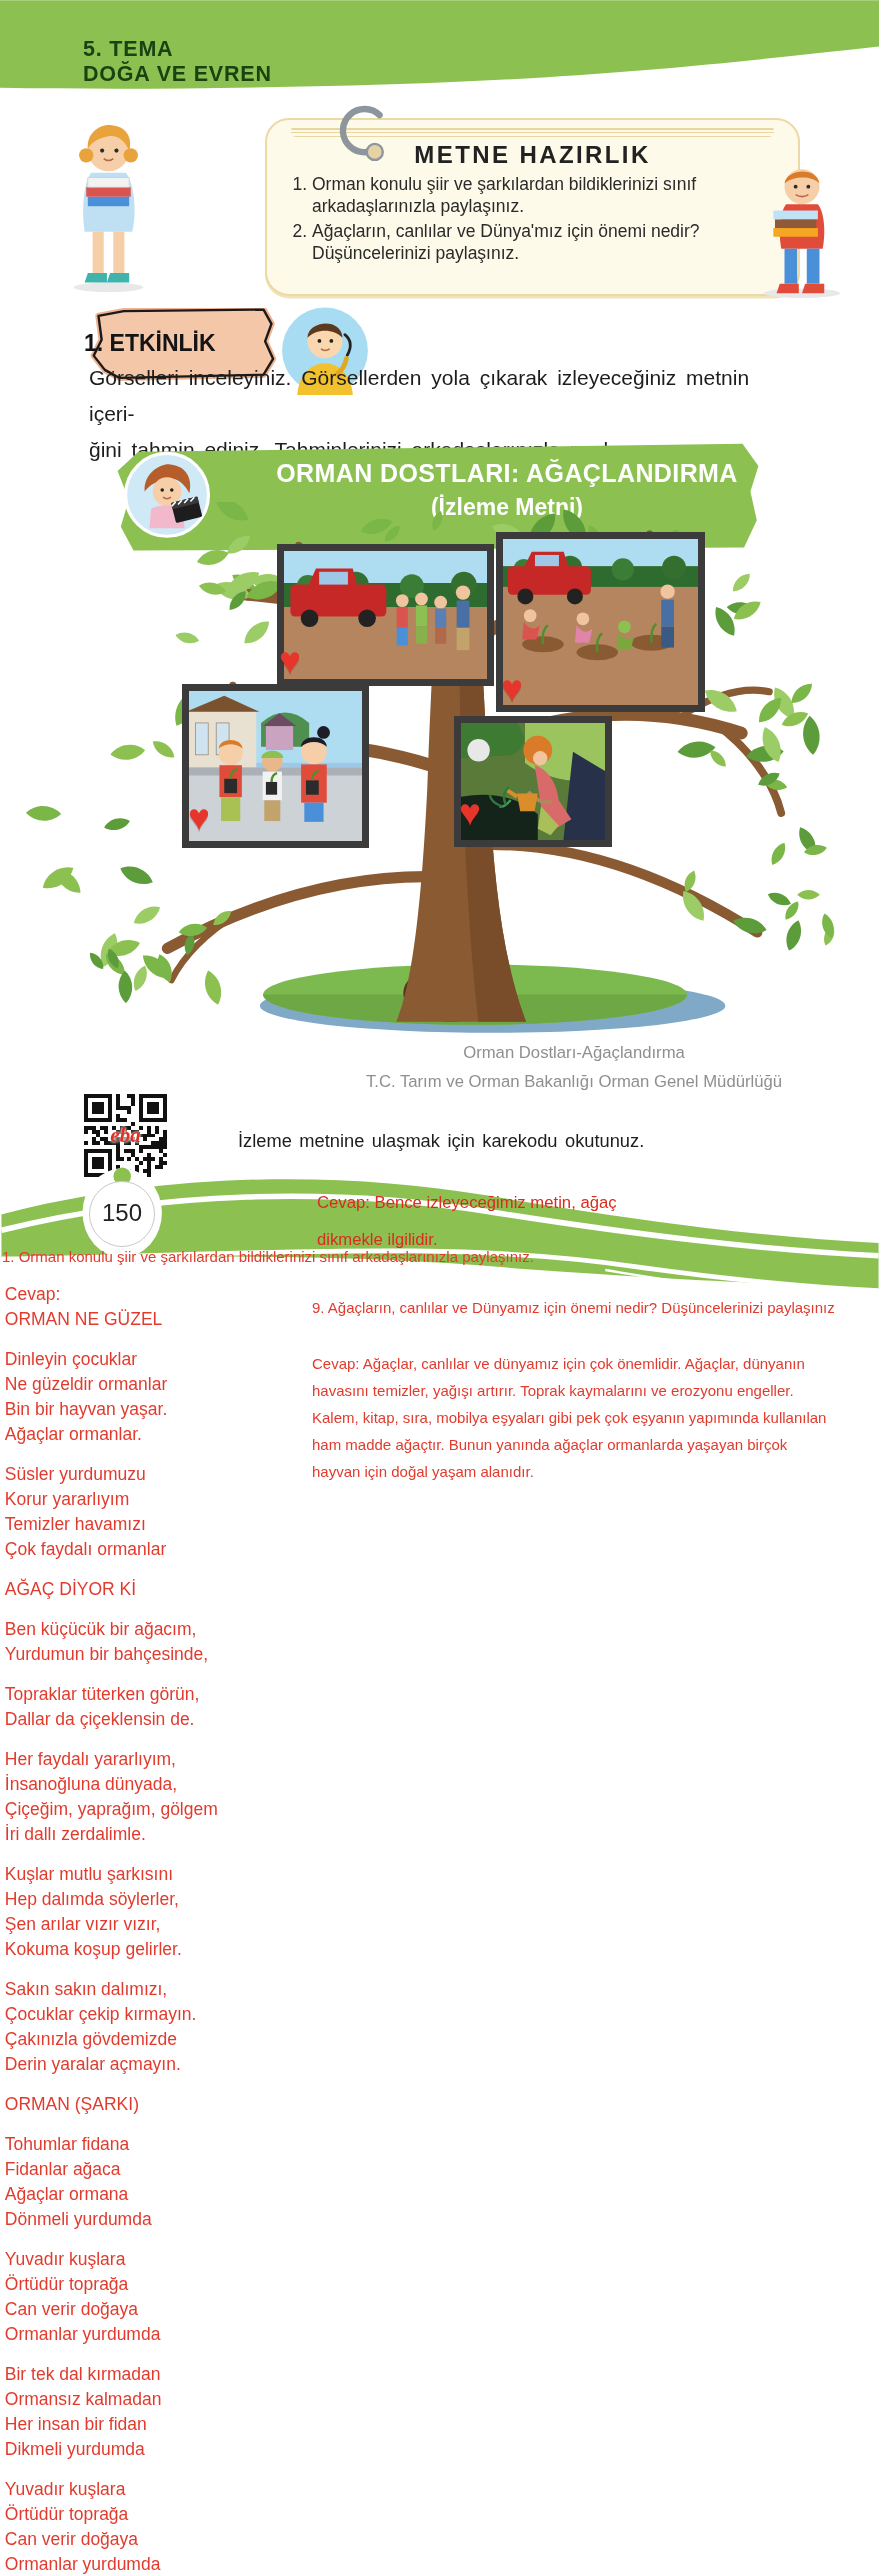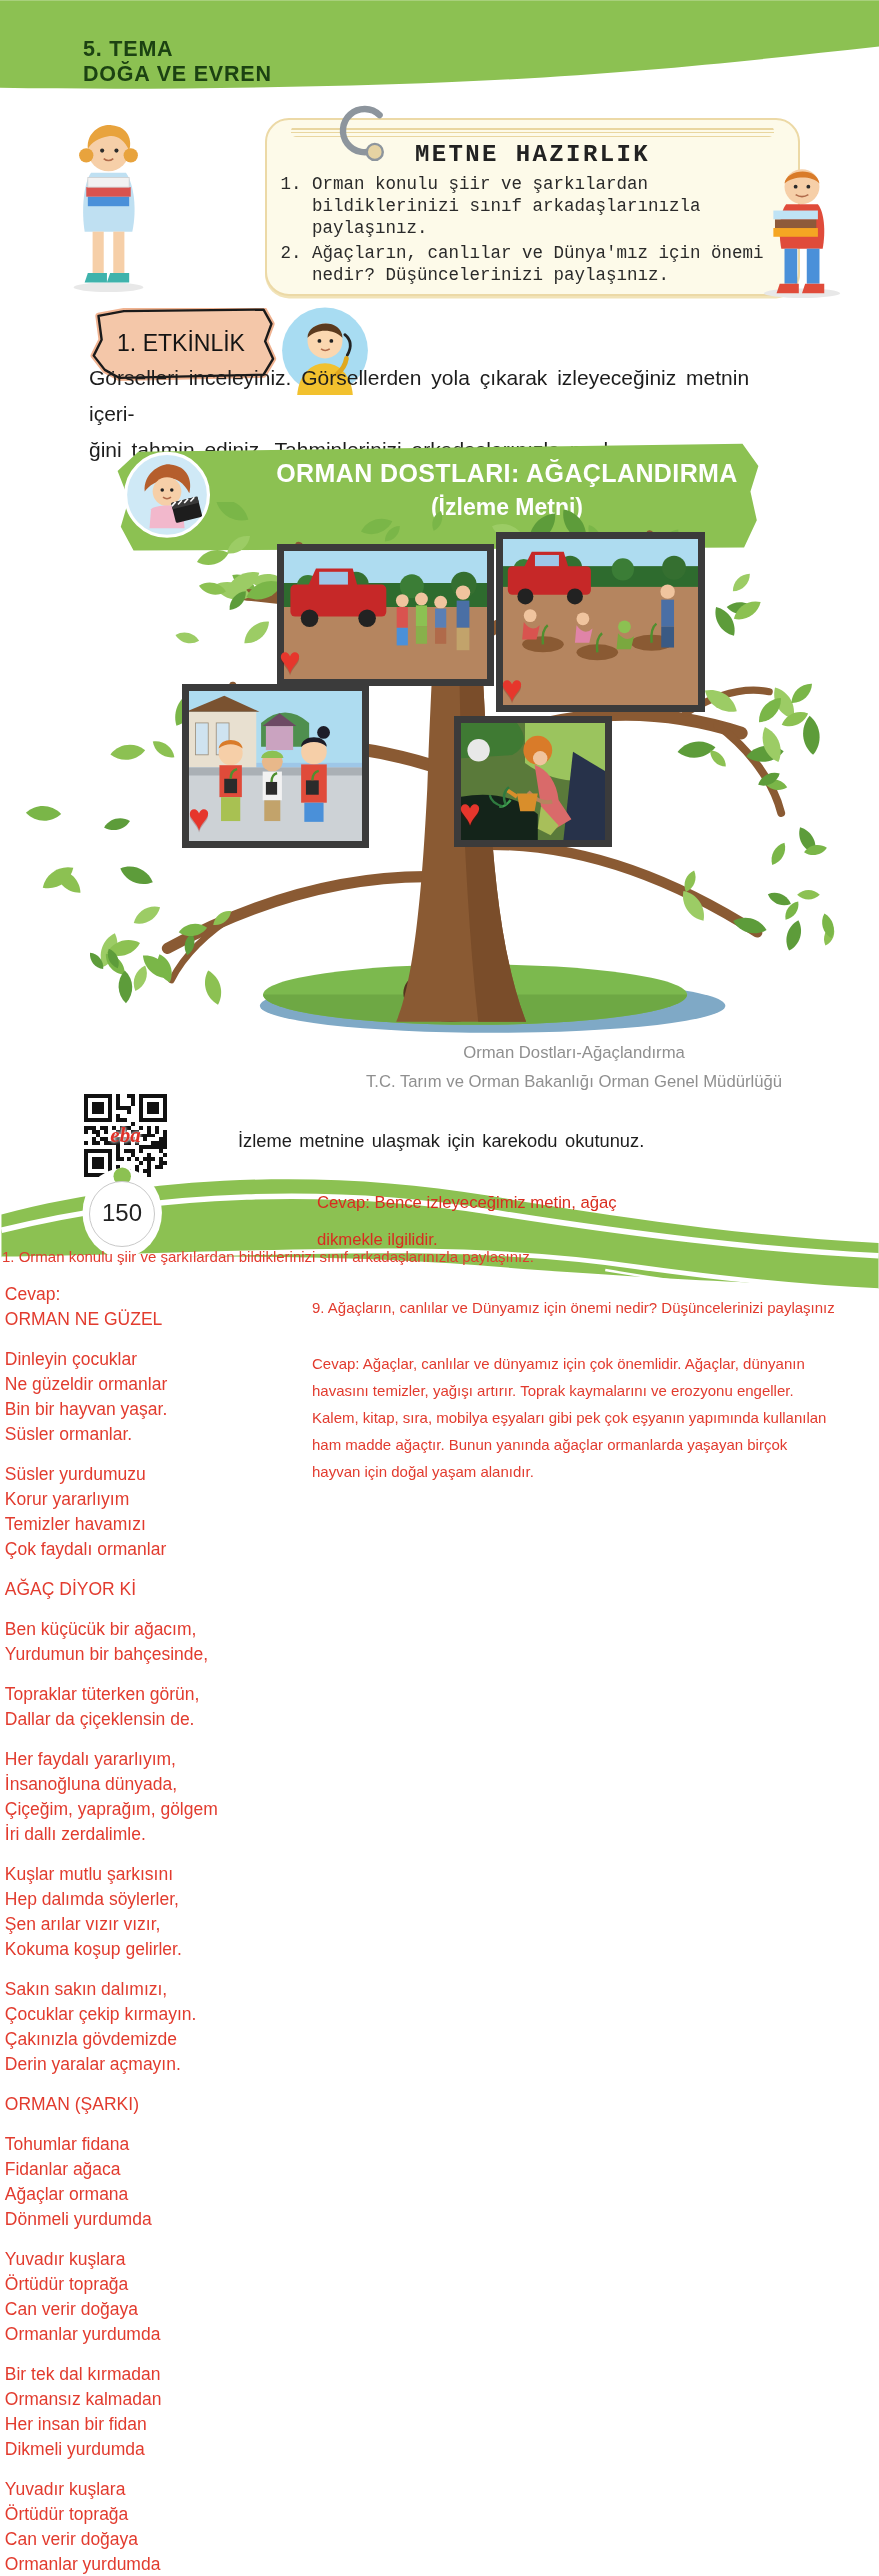--- a/index.html
+++ b/index.html
@@ -7,21 +7,21 @@
         font-family:"Liberation Sans",sans-serif;}
   .abs{position:absolute;}
 
   
   #header-band{left:0;top:0;width:880px;height:104px;}
   #theme-number{left:83px;top:37px;font-size:21.5px;font-weight:600;color:#1c4212;letter-spacing:0.8px;}
   #theme-title{left:83px;top:62px;font-size:21.5px;font-weight:600;color:#1c4212;letter-spacing:0.8px;}
 
   
   #prep-card{left:265px;top:118px;width:531px;height:174px;background:#fdfae9;
-             border:2.4px solid #ecd9a6;border-radius:24px;box-shadow:0 2.4px 0 #f1e3b8;font-family:Liberation Mono, monospace;}
+             border:2.4px solid #ecd9a6;border-radius:24px;box-shadow:0 2.4px 0 #f1e3b8;}
   #prep-card .toplines{position:absolute;left:24px;right:24px;top:5.6px;height:11px;
      background:repeating-linear-gradient(#fdfae9 0 2.4px,#e9d6a0 2.4px 3.6px);border-radius:4.8px;}
   #prep-title{position:absolute;left:0;right:0;top:21px;text-align:center;font-size:24px;
               font-weight:700;color:#222;letter-spacing:2.4px;}
   #prep-list{position:absolute;left:21px;top:53px;width:466px;margin:0;padding:0 0 0 24px;
              font-size:17.5px;line-height:22px;color:#2a2a2a;}
   #prep-list li{margin-bottom:3.2px;}
   #ring-icon{left:330px;top:99px;width:64px;height:69px;}
 
   
@@ -134,21 +134,21 @@
     <rect x="48" y="104" width="16" height="44" fill="#4a90d9"></rect>
     <rect x="76" y="104" width="16" height="44" fill="#4a90d9"></rect>
     <path d="M42,148 h24 v12 h-28 Z" fill="#e04b3a"></path>
     <path d="M74,148 h24 v12 h-28 Z" fill="#e04b3a"></path>
   </svg>
 
   <svg id="activity-badge" class="abs" viewBox="0 0 244 92">
     <path d="M18,10 L50,4 L226,2 L236,20 L228,42 L238,64 L226,84 L44,88 L26,78 L12,60 L22,40 Z" fill="#f4c7a9" stroke="#f0b391" stroke-width="8" stroke-linejoin="round"></path>
     <path d="M18,10 L50,4 L226,2 L236,20 L228,42 L238,64 L226,84 L44,88 L26,78 L12,60 L22,40 Z" fill="#f4c7a9" stroke="#1a1a1a" stroke-width="3" stroke-linejoin="round"></path>
   </svg>
-  <div class="abs lbl" style="left:84px;top:330px;width:194px;text-align:center;font-size:23px;font-weight:400;color:#141414;">1. ETKİNLİK</div>
+  <div class="abs lbl" style="left:84px;top:330px;width:194px;text-align:left;font-size:23px;font-weight:700;color:#141414;">1. ETKİNLİK</div>
   <svg id="speaking-icon" class="abs" viewBox="0 0 110 112">
     <circle cx="55" cy="56" r="54" fill="#a8dcf2"></circle>
     <path d="M20,112 C22,86 38,72 55,72 C72,72 88,86 90,112 Z" fill="#f2c12e"></path>
     <circle cx="55" cy="44" r="22" fill="#fbd7b0"></circle>
     <path d="M33,40 C33,18 76,14 77,40 C66,28 44,28 33,40 Z" fill="#5b3a1e"></path>
     <circle cx="48" cy="44" r="2.4" fill="#222"></circle>
       <circle cx="63" cy="44" r="2.4" fill="#222"></circle>
     <path d="M50,54 Q55,58 61,54" stroke="#b06a4a" stroke-width="2" fill="none"></path>
     <path d="M80,36 q12,10 3,26" stroke="#222" stroke-width="3.5" fill="none" stroke-linecap="round"></path>
     <path d="M70,86 q10,-8 12,-20" stroke="#e0a81e" stroke-width="6" fill="none" stroke-linecap="round"></path>
@@ -561,21 +561,21 @@
   <div id="q1-line" class="abs red">1. Orman konulu şiir ve şarkılardan bildiklerinizi sınıf arkadaşlarınızla paylaşınız.</div>
   <div id="answer-col-left" class="abs red">
       <div class="vblock">
         <div>Cevap:</div>
         <div>ORMAN NE GÜZEL</div>
       </div>
       <div class="vblock">
         <div>Dinleyin çocuklar</div>
         <div>Ne güzeldir ormanlar</div>
         <div>Bin bir hayvan yaşar.</div>
-        <div>Süsler ormanlar.</div>
+        <div>Ağaçlar ormanlar.</div>
       </div>
       <div class="vblock">
         <div>Süsler yurdumuzu</div>
         <div>Korur yararlıyım</div>
         <div>Temizler havamızı</div>
         <div>Çok faydalı ormanlar</div>
       </div>
       <div class="vblock">
         <div>AĞAÇ DİYOR Kİ</div>
       </div>

